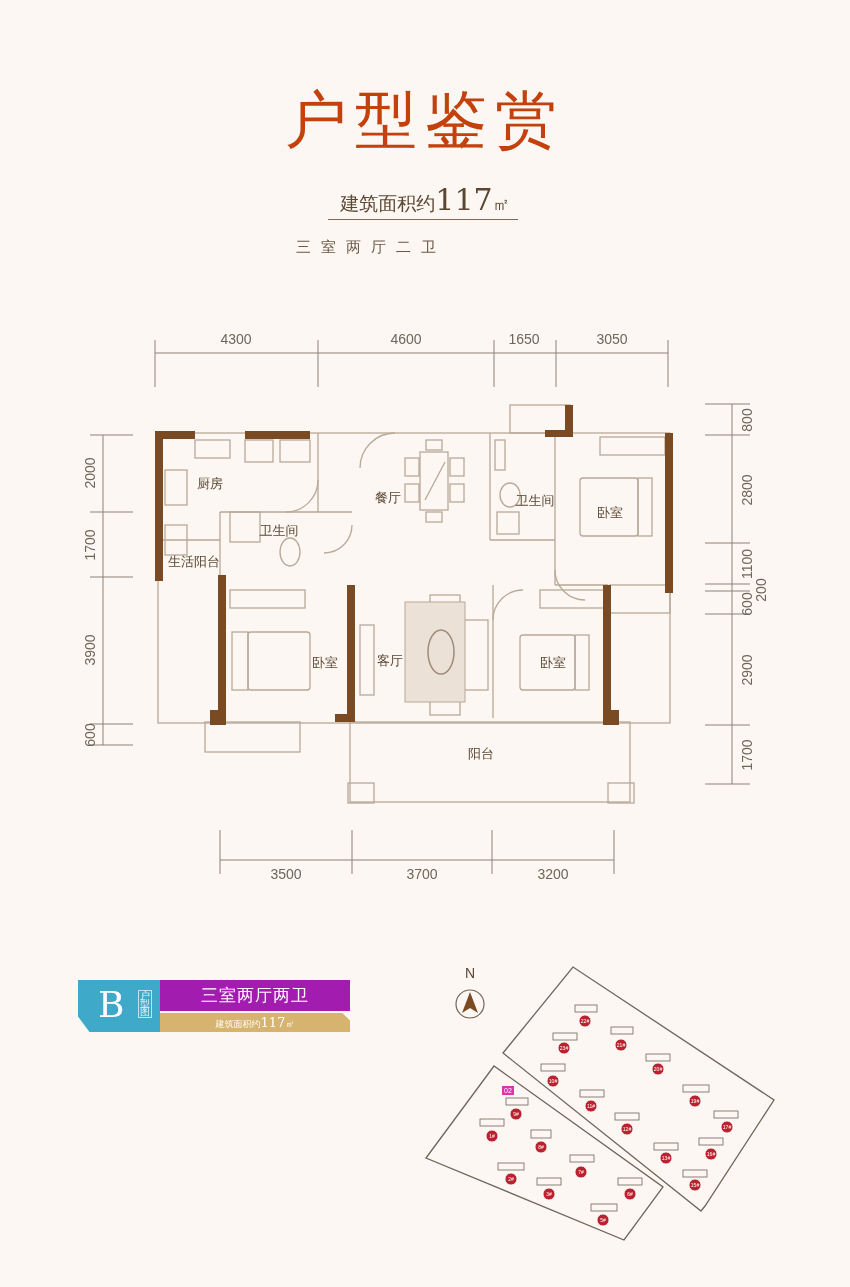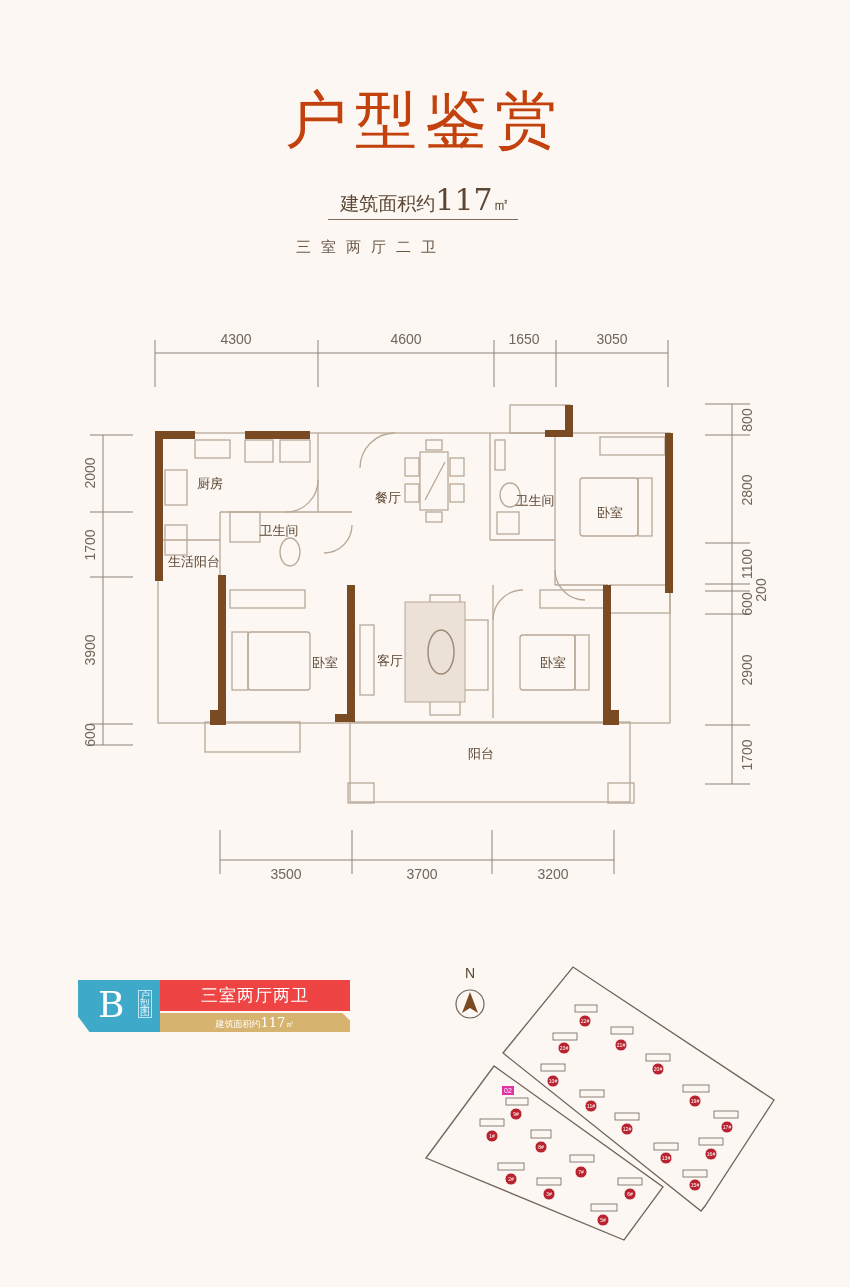--- a/index.html
+++ b/index.html
@@ -38,21 +38,21 @@
   }
   .badge-b .letter {
     position: absolute; left: 20px; top: 4px; font-family: "DejaVu Serif", serif;
     font-size: 36px; color: #ffffff;
   }
   .badge-b .sub {
     position: absolute; left: 60px; top: 10px; width: 10px; font-size: 10px; line-height: 8px;
     color: #e8f6fb; border: 1px solid #bfe4f0; padding: 1px;
   }
   .badge-top {
-    position: absolute; left: 82px; top: 0; width: 190px; height: 31px; background: #ef4444;
+    position: absolute; left: 82px; top: 0; width: 190px; height: 31px; background: #a21caf;
     color: #fff; font-size: 17px; text-align: center; line-height: 31px; letter-spacing: 1px;
   }
   .badge-bottom {
     position: absolute; left: 82px; top: 33px; width: 190px; height: 19px; background: #d6b36f;
     color: #fff; font-size: 9px; text-align: center; line-height: 19px;
     clip-path: polygon(0 0, 96% 0, 100% 40%, 100% 100%, 0 100%);
   }
   .badge-bottom .n { font-family: "DejaVu Serif", serif; font-size: 13px; }
 </style>
 </head>

